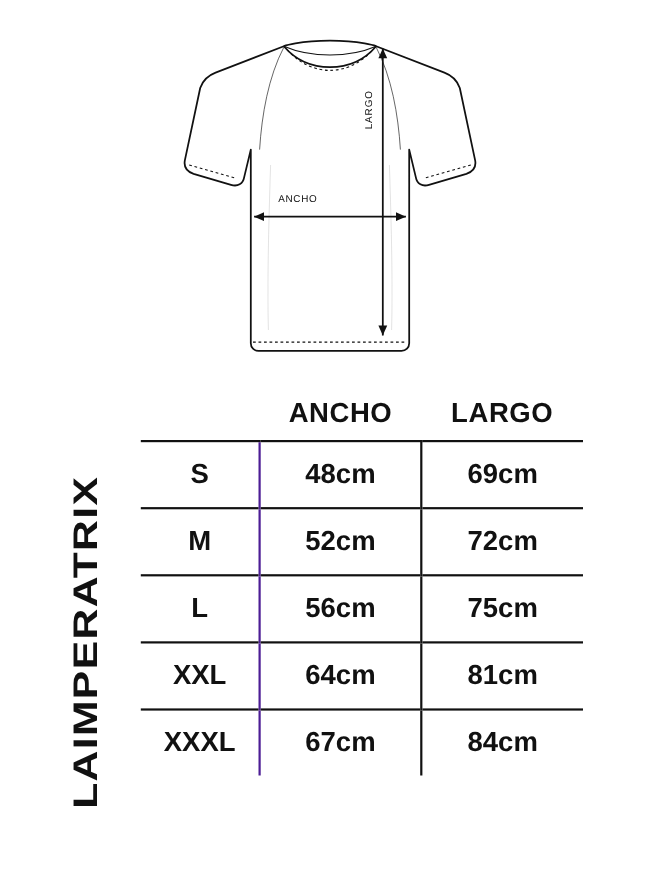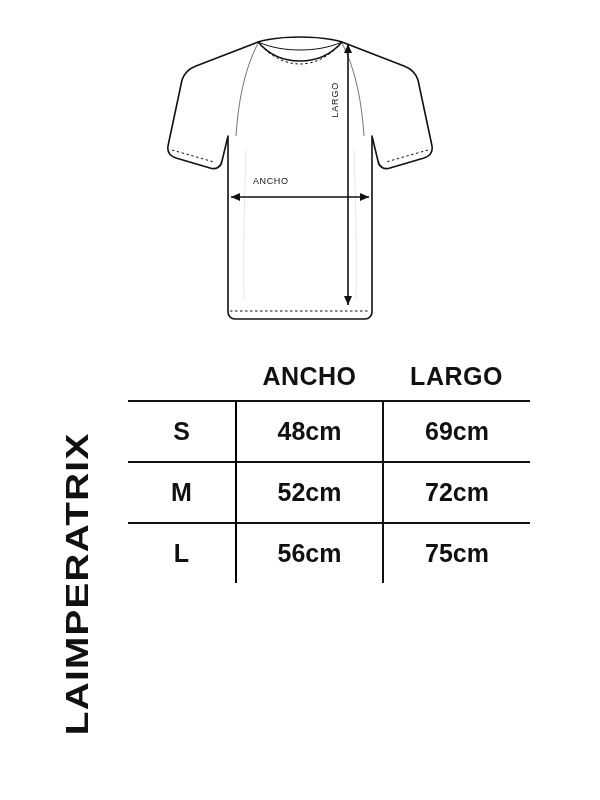--- a/index.html
+++ b/index.html
@@ -97,21 +97,21 @@
   }
   #size-table tbody tr:last-child td {
     border-bottom: none;
   }
   #size-table col.c-size { width: 108px; }
   #size-table col.c-w    { width: 147px; }
   #size-table col.c-l    { width: 147px; }
 
   
   #size-table tbody td.sep-left {
-    border-left: 2px solid #000000;
+    border-left: 2px solid #4c1d95;
   }
   #size-table tbody td.sep-right {
     border-right: 2px solid #111;
   }
 
   .th-spacer { width: 108px; }
 </style>
 </head>
 <body>
 
@@ -201,14 +201,24 @@
     <tr>
       <td>M</td>
       <td class="sep-left sep-right">52cm</td>
       <td>72cm</td>
     </tr>
     <tr>
       <td>L</td>
       <td class="sep-left sep-right">56cm</td>
       <td>75cm</td>
     </tr>
+    <tr>
+      <td>XXL</td>
+      <td class="sep-left sep-right">64cm</td>
+      <td>81cm</td>
+    </tr>
+    <tr>
+      <td>XXXL</td>
+      <td class="sep-left sep-right">67cm</td>
+      <td>84cm</td>
+    </tr>
   </tbody>
 </table>
 
 </body></html>

